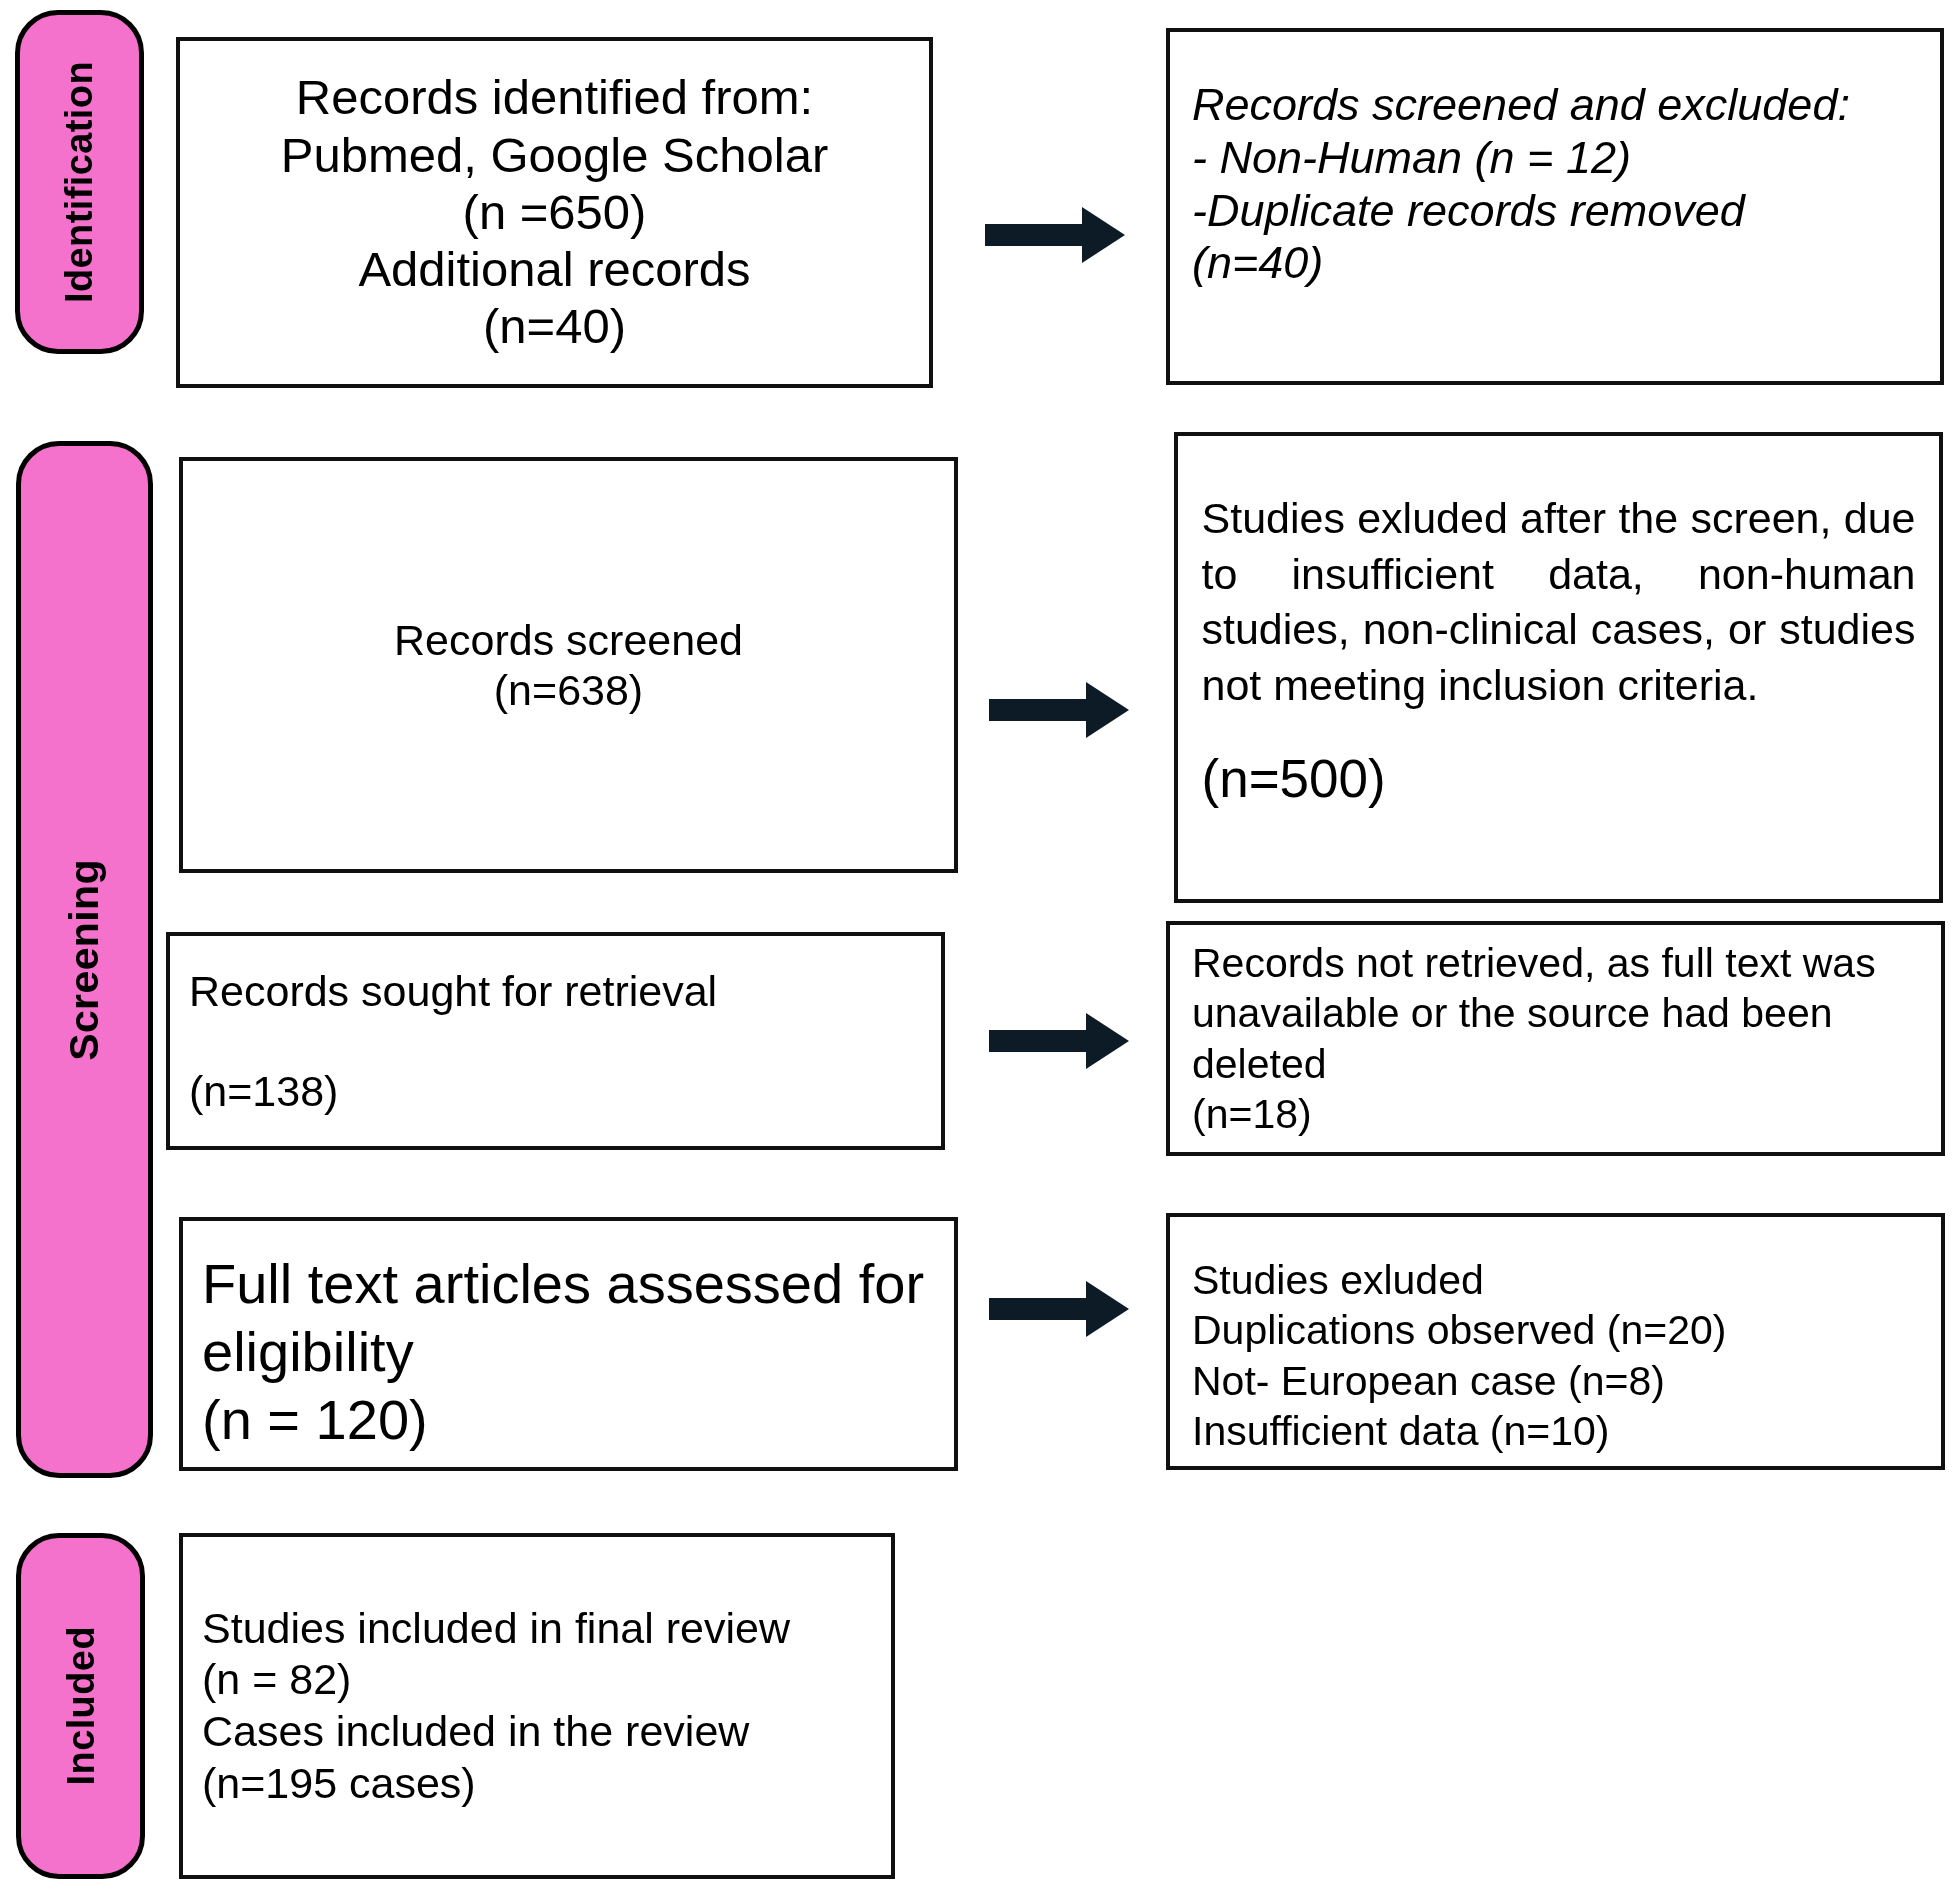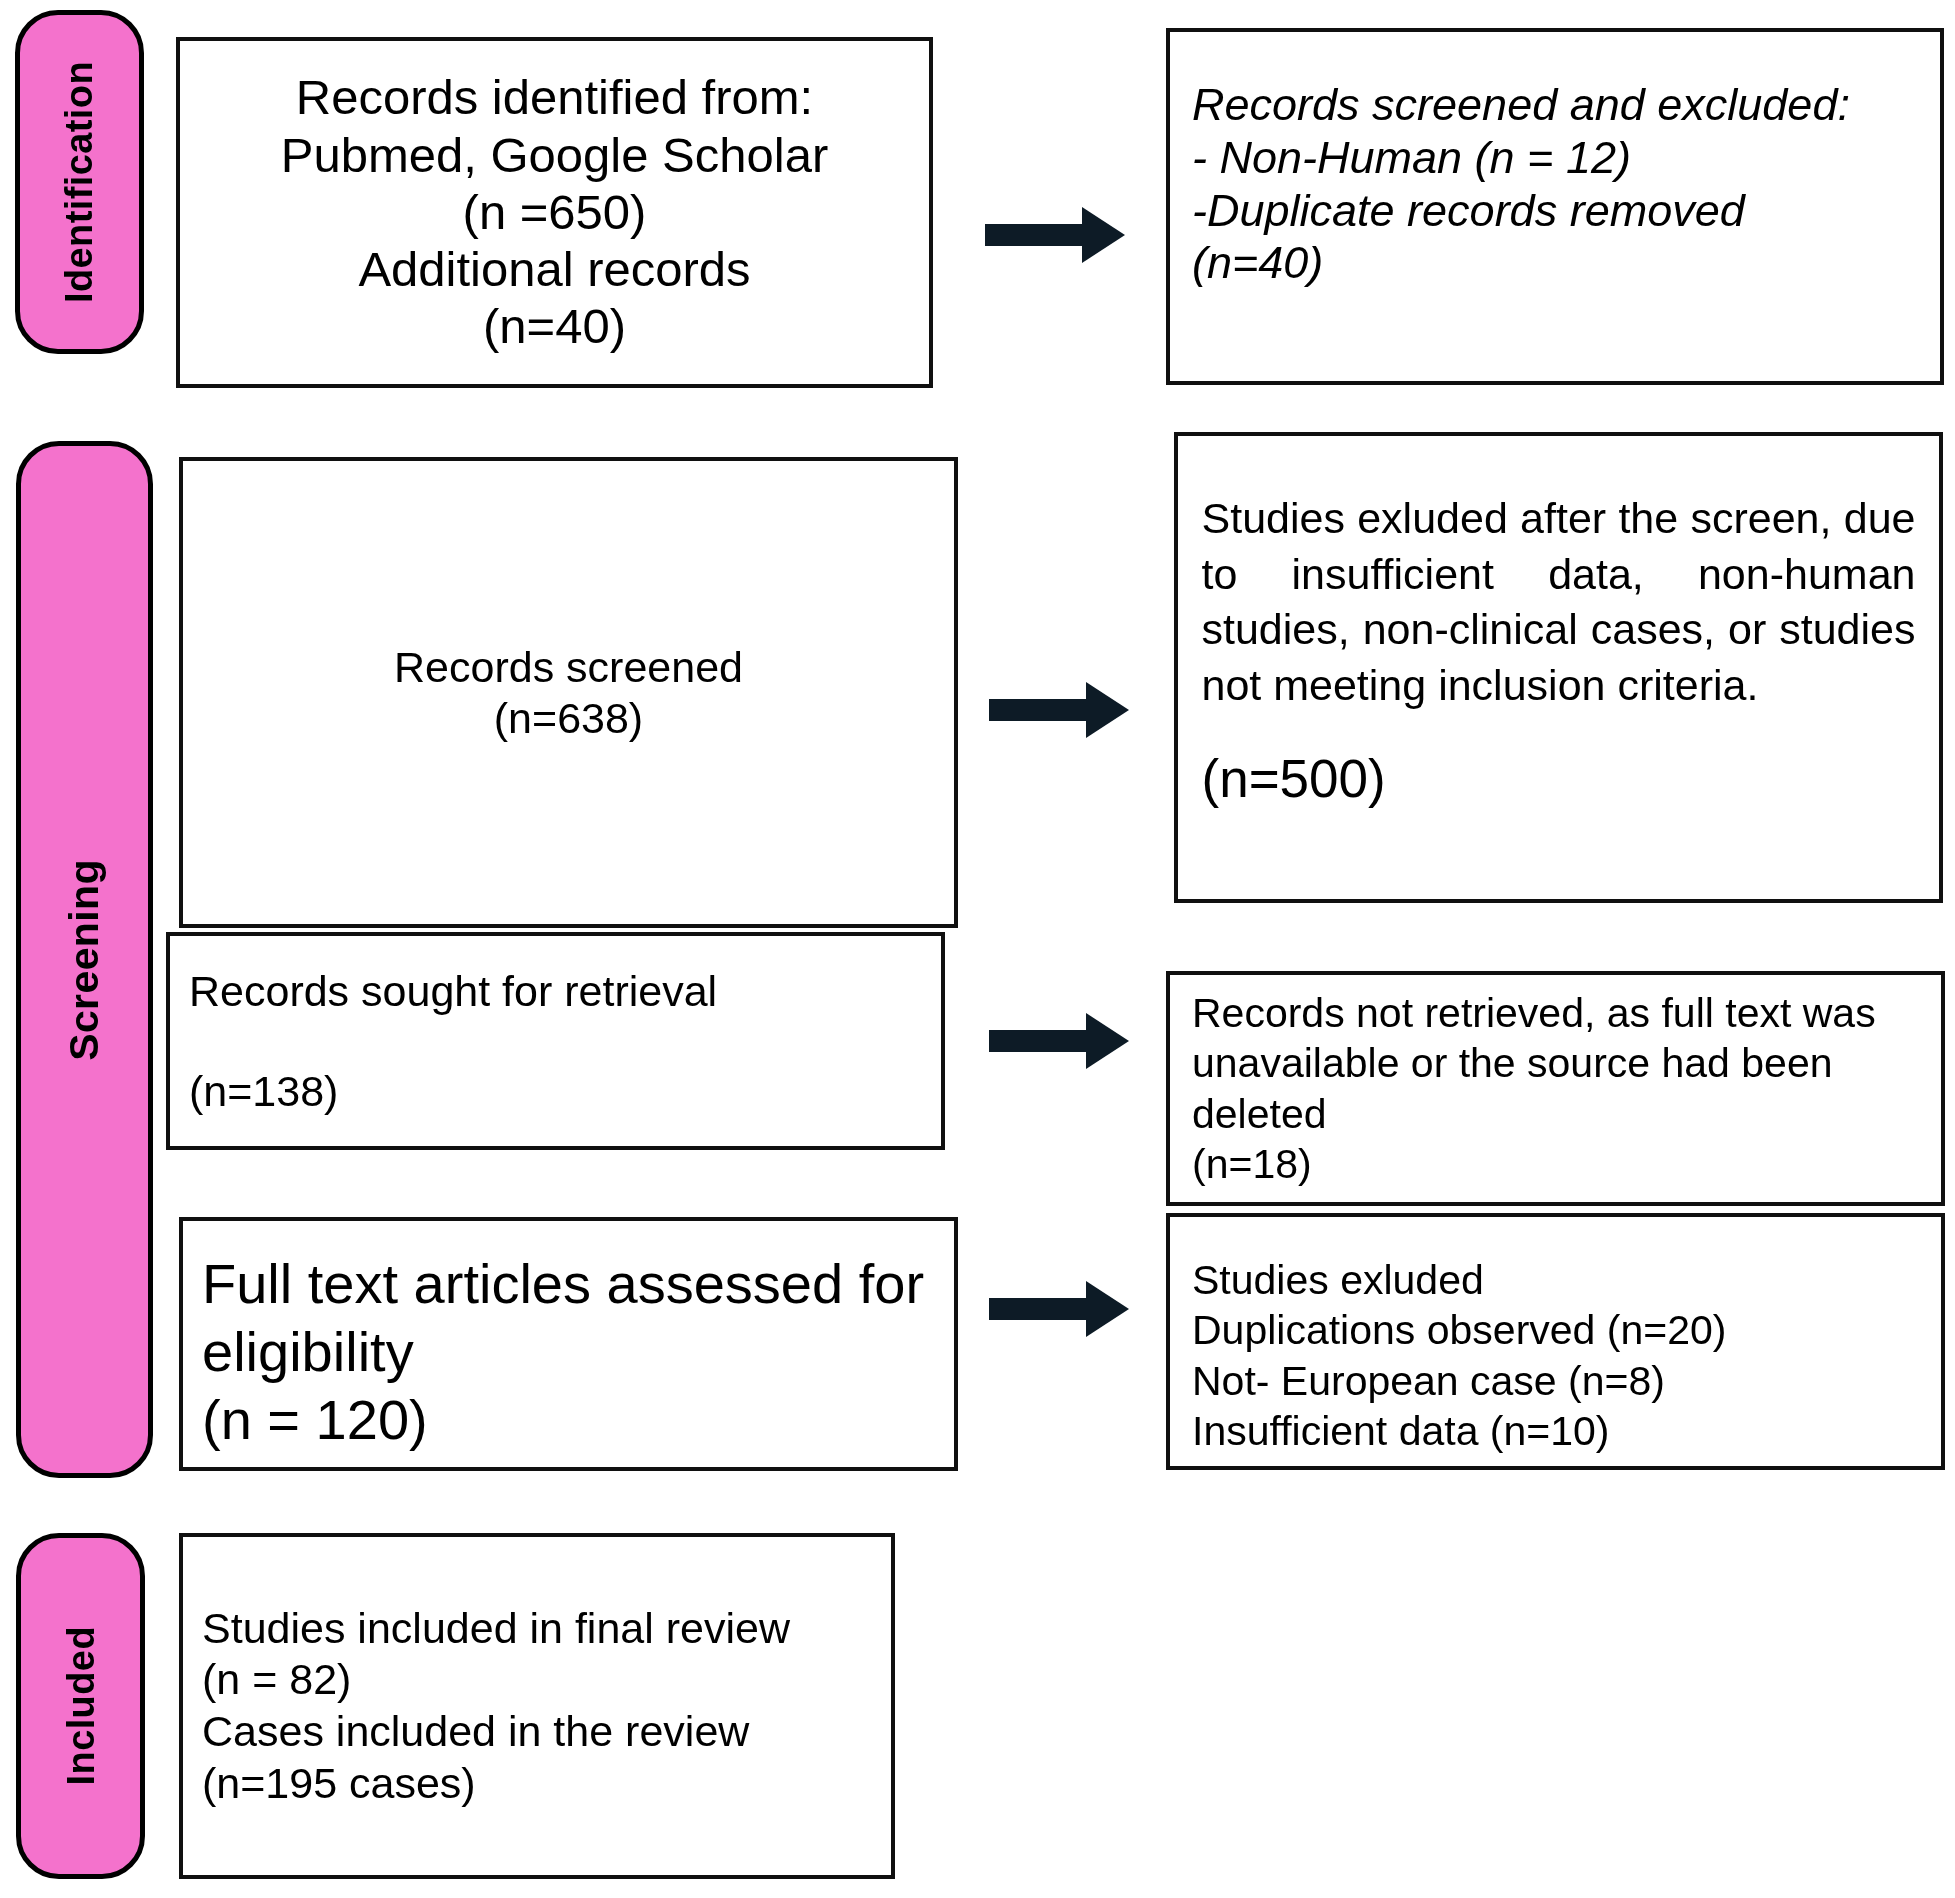--- a/index.html
+++ b/index.html
@@ -103,21 +103,21 @@
     <div class="box-text" style="font-size:45px; margin-top:-44px;font-style:italic;">Records screened and excluded:
 - Non-Human (n = 12)
  -Duplicate records removed
  (n=40)</div>
   </div>
 
   <div class="stage-pill" style="left:16px; top:441px; width:137px; height:1037px;">
     <span class="pill-label" style="font-size:41px;">Screening</span>
   </div>
 
-  <div class="flow-box center" style="left:179px; top:457px; width:779px; height:471px; padding:13.2px 19px;">
+  <div class="flow-box center" style="left:179px; top:457px; width:779px; height:416px; padding:13.2px 19px;">
     <div class="box-text" style="font-size:43px;">Records screened
 (n=638)</div>
   </div>
 
   <div class="arrow" style="left:989px; top:682px; width:140px; height:56px;">
     <div class="shaft"></div>
     <div class="head"></div>
   </div>
 
   <div class="flow-box justify" style="left:1174px; top:432px; width:769px; height:471px; padding:14.7px 23.5px; justify-content:flex-start;">
@@ -129,21 +129,21 @@
     <div class="box-text" style="font-size:43px;">Records sought for retrieval
 
 (n=138)</div>
   </div>
 
   <div class="arrow" style="left:989px; top:1013px; width:140px; height:56px;">
     <div class="shaft"></div>
     <div class="head"></div>
   </div>
 
-  <div class="flow-box left" style="left:1166px; top:971px; width:779px; height:235px; padding:4px 22px;">
+  <div class="flow-box left" style="left:1166px; top:921px; width:779px; height:235px; padding:4px 22px;">
     <div class="box-text" style="font-size:41px; line-height:1.22;">Records not retrieved, as full text was unavailable or the source had been deleted
 (n=18)</div>
   </div>
 
   <div class="flow-box left" style="left:179px; top:1217px; width:779px; height:254px; padding:10.3px 19px;">
     <div class="box-text" style="font-size:56px; line-height:1.22;margin-top:16px;">Full text articles assessed for eligibility
       (n = 120)</div>
   </div>
 
   <div class="arrow" style="left:989px; top:1281px; width:140px; height:56px;">

